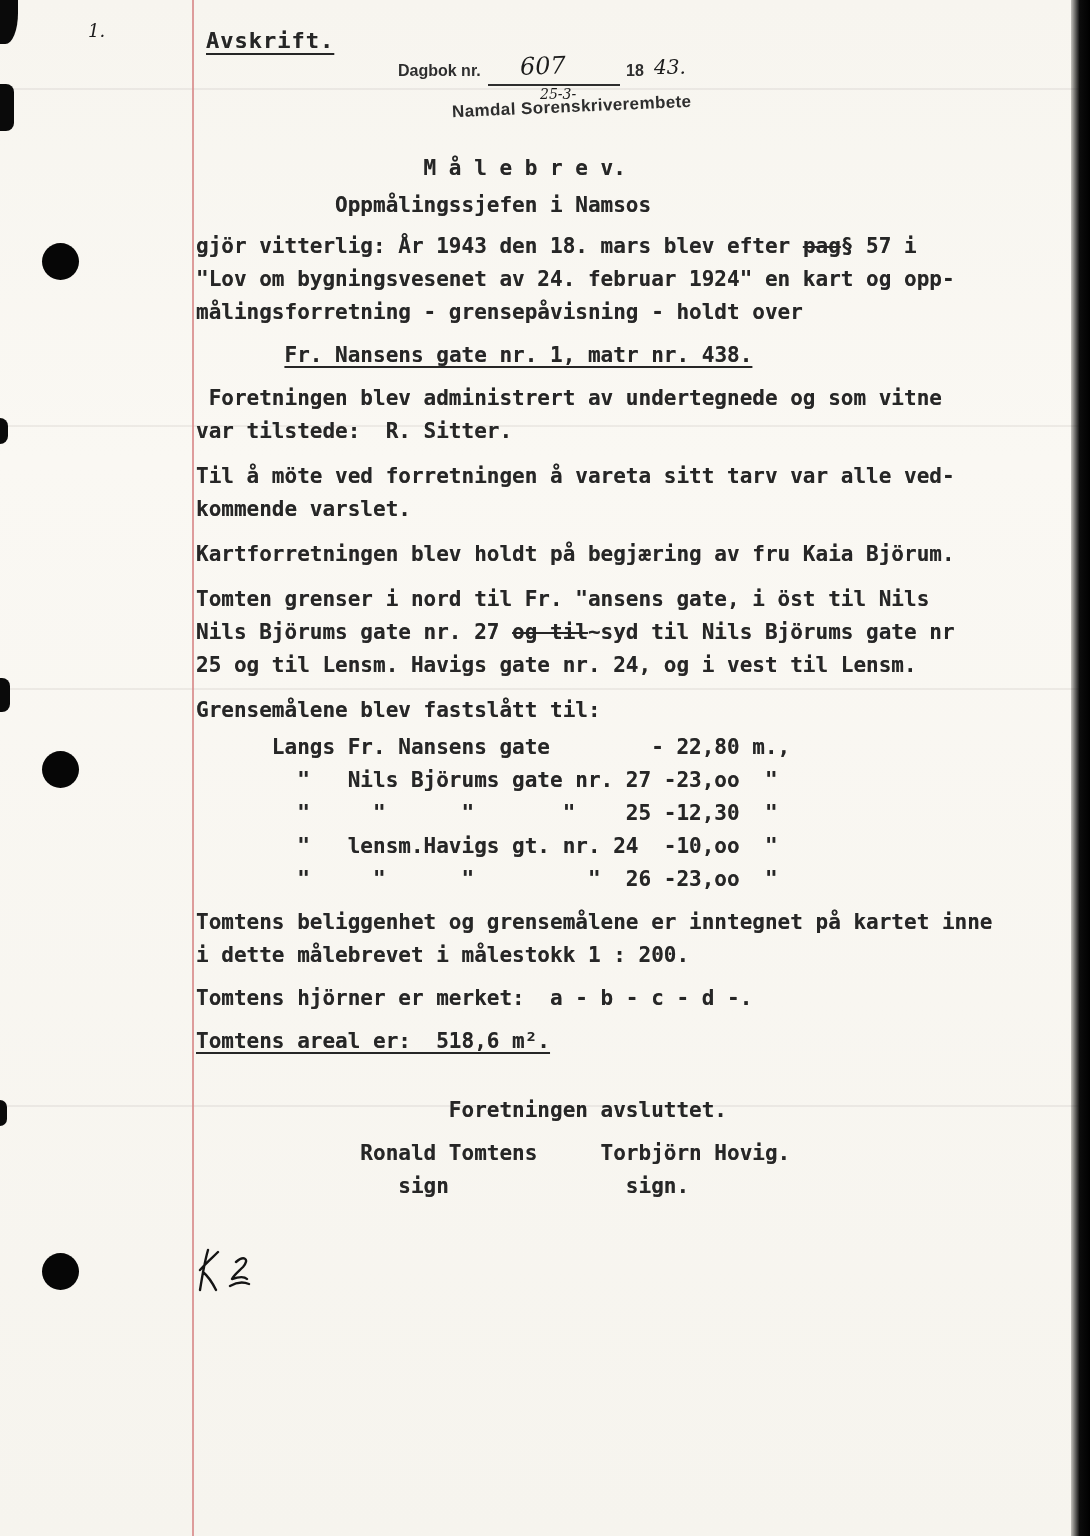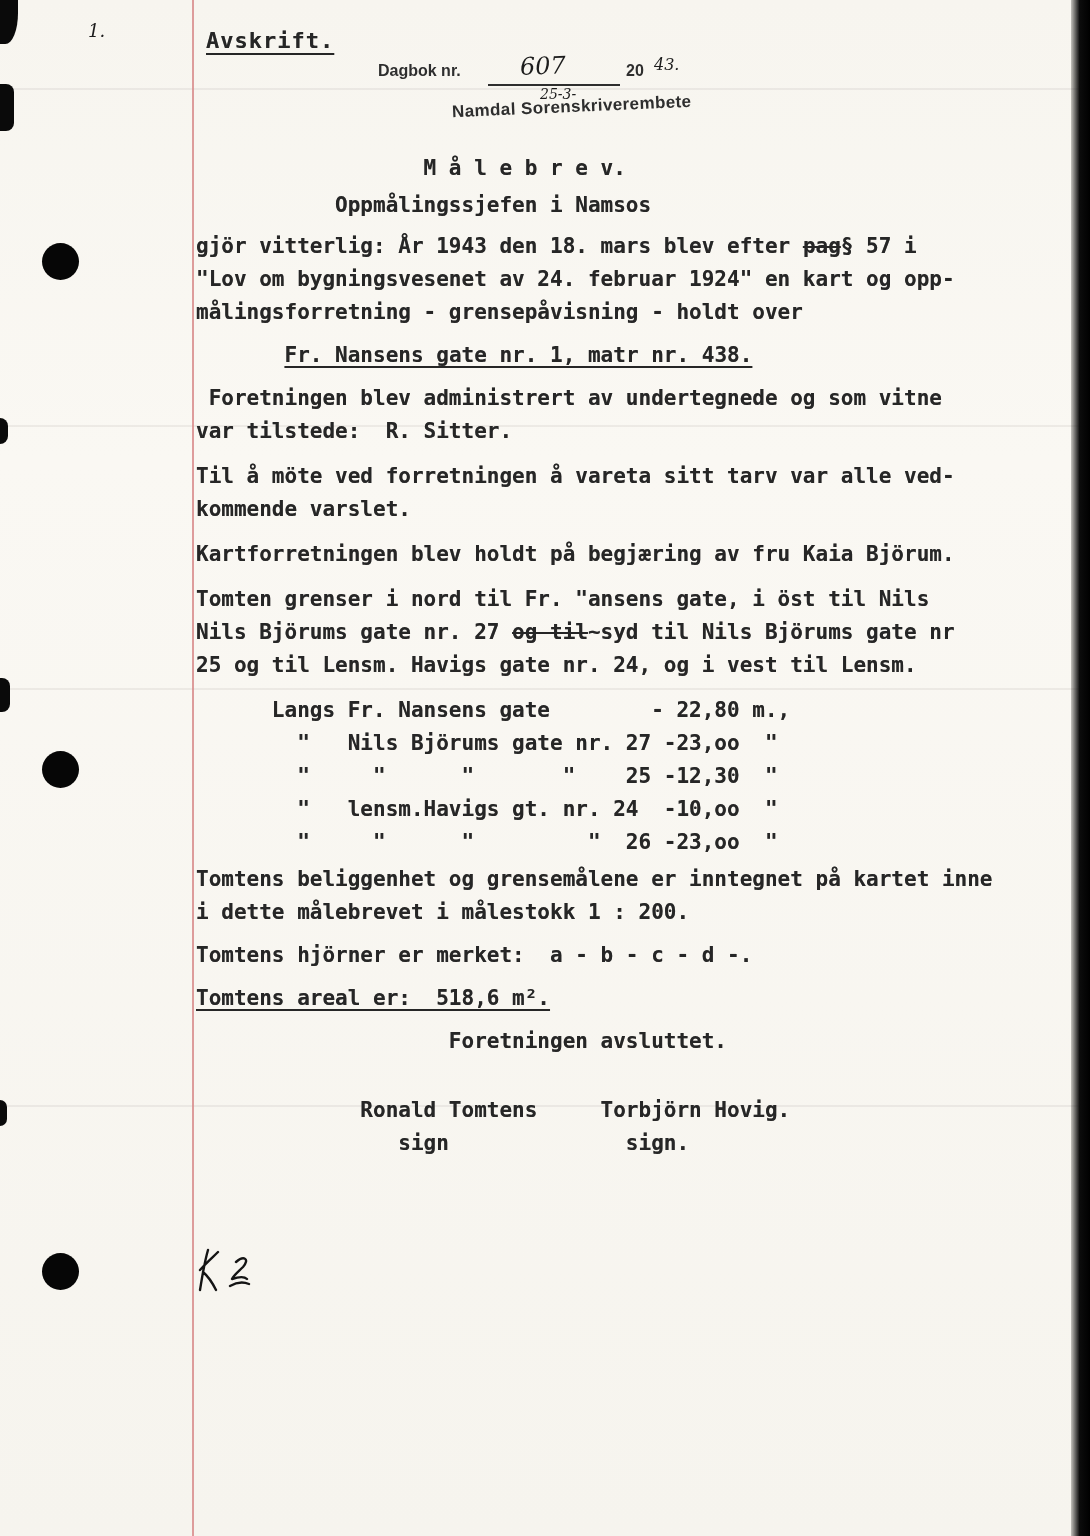--- a/index.html
+++ b/index.html
@@ -29,26 +29,26 @@
   .hole { position:absolute; left:42px; width:37px; height:37px; border-radius:50%; background:#060606; }
   .h1{top:243px} .h2{top:751px} .h3{top:1253px}
 
   
   .abs { position:absolute; }
   .hand { font-family:"DejaVu Serif", serif; font-style:italic; color:#1c1c1c; }
   .stamp-text { font-family:"Liberation Sans", sans-serif; font-weight:bold; color:#2e2e2e; }
   .pagenum { left:88px; top:20px; font-size:18px; }
   .avskrift { left:206px; top:28px; font-size:22px; font-weight:bold; letter-spacing:1px;
     text-decoration:underline; text-underline-offset:5px; font-family:"DejaVu Sans Mono", monospace; }
-  .dagbok-label { left:378px; top:62px; font-size:16px; }
+  .dagbok-label { left:398px; top:62px; font-size:16px; }
   .dagbok-number { left:520px; top:52px; font-size:24px; transform:rotate(-2deg); }
   .dagbok-line { left:488px; top:84px; width:132px; height:2px; background:#2e2e2e; }
   .dagbok-date { left:540px; top:86px; font-size:14px; }
   .year-printed { left:626px; top:62px; font-size:16px; }
-  .year-written { left:654px; top:55px; font-size:16px; }
+  .year-written { left:654px; top:55px; font-size:20px; }
   .stamp { left:452px; top:97px; font-size:17px; letter-spacing:.4px; transform:rotate(-2.5deg); }
 
   
   .doc-body { position:absolute; left:196px; top:152px; width:816px; }
   .tline { white-space:pre; font-size:21px; line-height:33px;font-weight:bold; }
   .strike { text-decoration:line-through; text-decoration-thickness:2px; }
   .uline { text-decoration:underline; text-underline-offset:4px; }
   .para:nth-child(1){margin-bottom:4px}
   .para:nth-child(2){margin-bottom:8px}
   .para:nth-child(3){margin-bottom:10px}
@@ -85,21 +85,21 @@
   <div class="hole h2"></div>
   <div class="hole h3"></div>
 
   <div class="abs pagenum hand">1.</div>
   <div class="abs avskrift tw">Avskrift.</div>
 
   <div class="abs dagbok-label stamp-text">Dagbok nr.</div>
   <div class="abs dagbok-number hand">607</div>
   <div class="abs dagbok-line"></div>
   <div class="abs dagbok-date hand">25-3-</div>
-  <div class="abs year-printed stamp-text">20</div>
+  <div class="abs year-printed stamp-text">18</div>
   <div class="abs year-written hand">43.</div>
   <div class="abs stamp stamp-text">Namdal Sorenskriverembete</div>
 
   <div class="doc-body tw">
       <div class="para">
         <div class="tline"><span>                  M å l e b r e v.</span></div>
       </div>
       <div class="para">
         <div class="tline"><span>           Oppmålingssjefen i Namsos</span></div>
       </div>
@@ -121,20 +121,23 @@
       </div>
       <div class="para">
         <div class="tline"><span>Kartforretningen blev holdt på begjæring av fru Kaia Björum.</span></div>
       </div>
       <div class="para">
         <div class="tline"><span>Tomten grenser i nord til Fr. "ansens gate, i öst til Nils</span></div>
         <div class="tline"><span>Nils Björums gate nr. 27 </span><span class="strike">og til</span><span>~syd til Nils Björums gate nr</span></div>
         <div class="tline"><span>25 og til Lensm. Havigs gate nr. 24, og i vest til Lensm.</span></div>
       </div>
       <div class="para">
+        <div class="tline"><span>Grensemålene blev fastslått til:</span></div>
+      </div>
+      <div class="para">
         <div class="tline"><span>      Langs Fr. Nansens gate        - 22,80 m.,</span></div>
         <div class="tline"><span>        "   Nils Björums gate nr. 27 -23,oo  "</span></div>
         <div class="tline"><span>        "     "      "       "    25 -12,30  "</span></div>
         <div class="tline"><span>        "   lensm.Havigs gt. nr. 24  -10,oo  "</span></div>
         <div class="tline"><span>        "     "      "         "  26 -23,oo  "</span></div>
       </div>
       <div class="para">
         <div class="tline"><span>Tomtens beliggenhet og grensemålene er inntegnet på kartet inne</span></div>
         <div class="tline"><span>i dette målebrevet i målestokk 1 : 200.</span></div>
       </div>

